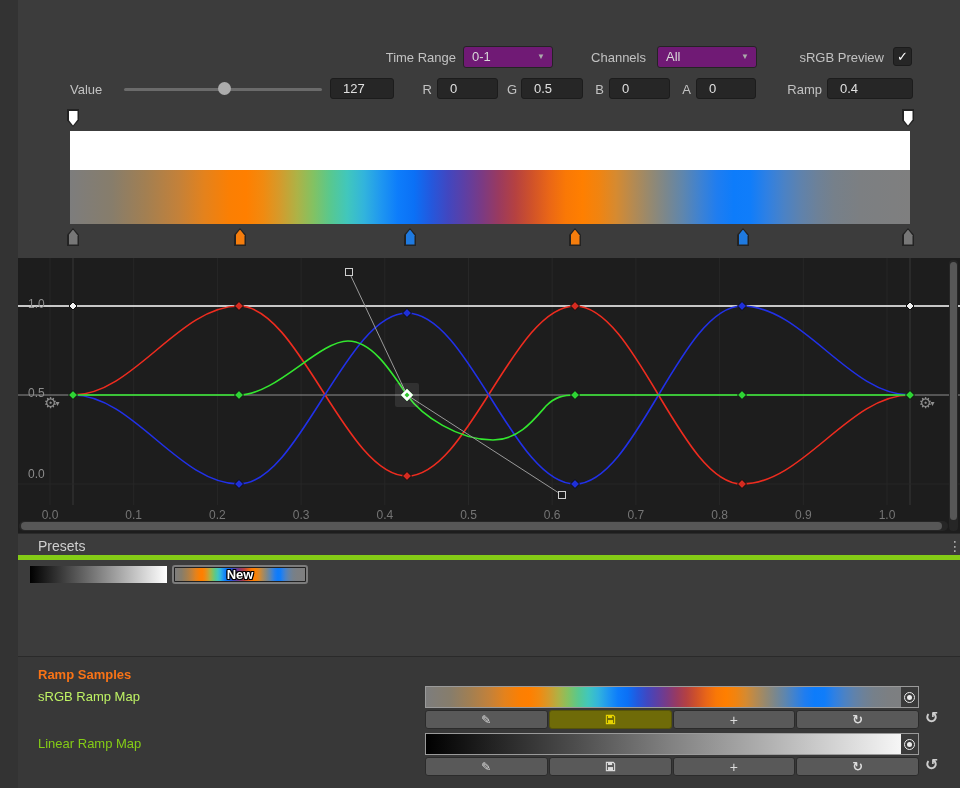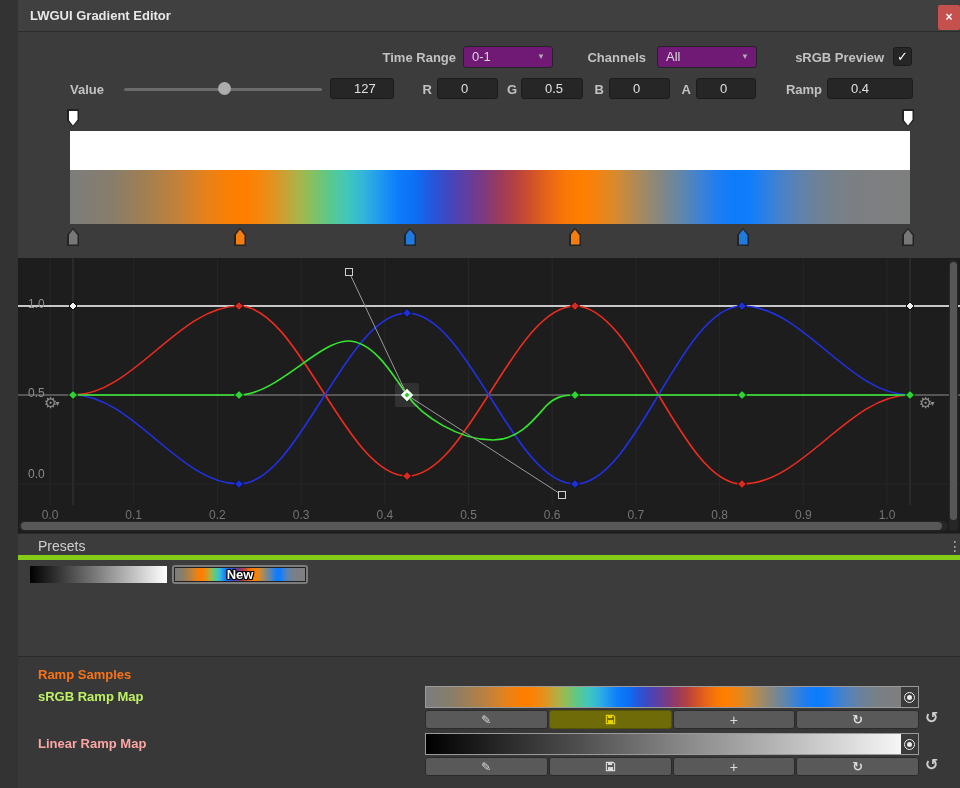--- a/index.html
+++ b/index.html
@@ -7,25 +7,25 @@
          font-family:"Liberation Sans","DejaVu Sans",sans-serif;-webkit-font-smoothing:antialiased;}
   .abs{position:absolute;}
   
   .left-strip{left:0;top:0;width:18px;height:788px;background:#333333;}
   
   .titlebar{left:18px;top:0;width:942px;height:32px;background:#404040;border-bottom:1px solid #2c2c2c;box-sizing:border-box;}
   .title-text{position:absolute;left:12px;top:0;line-height:31px;font-size:13px;font-weight:700;color:#e8e8e8;}
   .close-btn{position:absolute;right:0;top:5px;width:22px;height:25px;background:#c4514e;border-radius:2px;
              color:#ffffff;font-size:12px;font-weight:700;text-align:center;line-height:24px;cursor:default;}
   
-  .lbl{font-size:13px;color:#c2c2c2;white-space:nowrap;font-weight:bold;}
+  .lbl{font-size:13px;color:#c2c2c2;white-space:nowrap;}
   .r{text-align:right;}
   
   .field{height:21px;background:#262626;border:1px solid #1c1c1c;border-radius:3px;box-sizing:border-box;
-         color:#e0e0e0;font-size:13px;line-height:19px;padding-left:23px;}
+         color:#e0e0e0;font-size:13px;line-height:19px;padding-left:12px;}
   
   .dropdown{height:22px;background:#701a75;border:1px solid #242424;border-radius:3px;box-sizing:border-box;
             color:#d8d8d8;font-size:13px;line-height:20px;padding-left:8px;}
   .dd-arrow{position:absolute;right:7px;top:0;line-height:20px;font-size:8px;color:#ababab;}
   
   .checkbox{width:19px;height:19px;background:#262626;border:1px solid #1b1b1b;border-radius:3px;box-sizing:border-box;
             color:#ffffff;font-size:13px;font-weight:700;text-align:center;line-height:17px;}
   
   .slider{height:14px;}
   .slider-track{position:absolute;left:0;right:0;top:6px;height:3px;background:#6b6b6b;border-radius:2px;}
@@ -74,24 +74,20 @@
   .revert{font-size:16px;font-weight:700;color:#cdcdcd;}
   svg text{font-family:"Liberation Sans","DejaVu Sans",sans-serif;}
 </style>
 </head>
 <body>
 
 <div class="stage">
 
   <div class="abs left-strip"></div>
 
-  <div class="abs titlebar">
-    <div class="title-text">LWGUI Gradient Editor</div>
-    <div class="close-btn">×</div>
-  </div>
 
   <div class="abs lbl r" style="left:356px;top:50px;width:100px;">Time Range</div>
   <div class="abs dropdown" style="left:463px;top:46px;width:90px;">
     <span>0-1</span>
     <span class="dd-arrow">▼</span>
   </div>
   <div class="abs lbl r" style="left:546px;top:50px;width:100px;">Channels</div>
   <div class="abs dropdown" style="left:657px;top:46px;width:100px;">
     <span>All</span>
     <span class="dd-arrow">▼</span>
@@ -262,21 +258,21 @@
     </div>
     <div class="btn" style="font-size:14px;">
         <span>+</span>
       </div>
     <div class="btn" style="font-size:13px;font-weight:700;">
         <span>↻</span>
       </div>
   </div>
   <div class="abs revert" style="left:925px;top:708px;"><span>↺</span></div>
 
-  <div class="abs lbl" style="left:38px;top:736px;color:#fca5a5;">Linear Ramp Map</div>
+  <div class="abs lbl" style="left:38px;top:736px;color:#84cc16;">Linear Ramp Map</div>
   <div class="abs strip" style="left:425px;top:733px;">
     <div class="fill" style="background: linear-gradient(to right, rgb(0, 0, 0) 0%, rgb(31, 31, 31) 12%, rgb(76, 76, 76) 30%, rgb(130, 130, 130) 50%, rgb(178, 178, 178) 70%, rgb(224, 224, 224) 88%, rgb(255, 255, 255) 100%);"></div>
     <div class="picker-zone">
         <span class="picker"></span>
       </div>
   </div>
   <div class="abs btn-row" style="left:425px;top:757px;">
     <div class="btn">
         <span>✎</span>
       </div>

